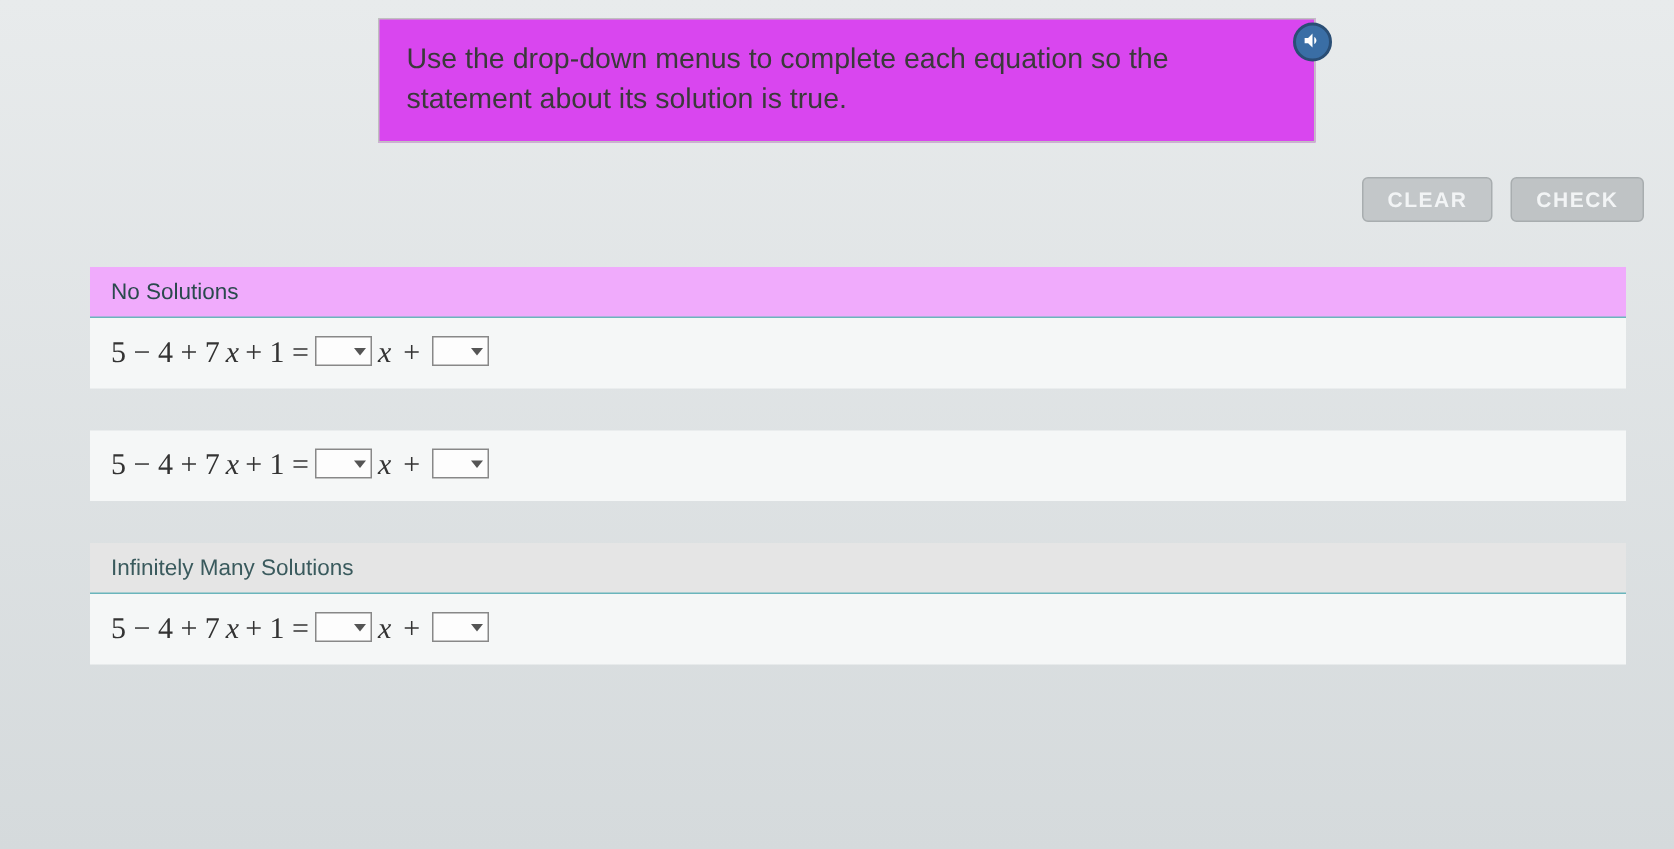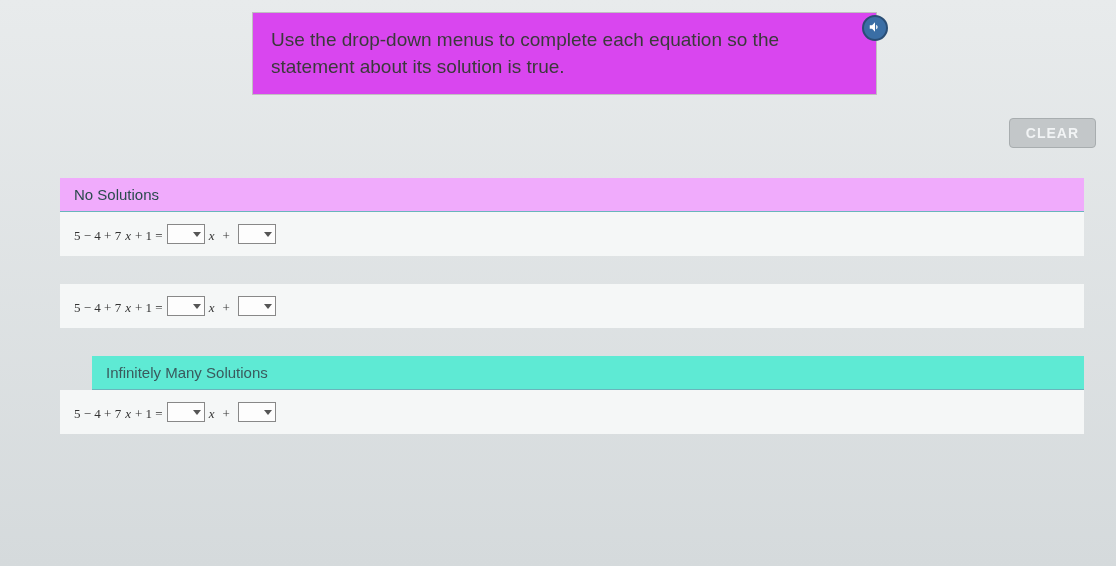--- a/index.html
+++ b/index.html
@@ -81,31 +81,30 @@
       border-bottom: 1px solid #6ab5bc;
     }
     .section-header.no-sol {
       background: #f0abfc;
     }
     .section-header.one-sol {
       background: #a8dce0;
       color: #3a5a5d;
     }
     .section-header.inf-sol {
-      background: #5eead4;
+      background: #e5e5e5;
       color: #3a5a5d;
-      margin-left: 32px;
     }
     .equation-row {
       background: #f5f7f7;
       padding: 12px 14px;
       display: flex;
-      align-items: flex-end;
+      align-items: flex-start;
       gap: 4px;
-      font-size: 13px;
+      font-size: 20px;
       color: #333;
       font-family: 'Times New Roman', serif;
     }
     .equation-row .math {
       white-space: nowrap;
     }
     .equation-row .var {
       font-style: italic;
     }
     .dropdown {
@@ -143,20 +142,21 @@
 <div class="audio-btn">
   <span>
     <svg width="14" height="14" viewBox="0 0 24 24" fill="white">
       <path d="M3 9v6h4l5 5V4L7 9H3zm13.5 3c0-1.77-1.02-3.29-2.5-4.03v8.05c1.48-.73 2.5-2.25 2.5-4.02z"></path>
     </svg>
   </span>
 </div>
 
 <div class="btn-row">
   <button class="action-btn">CLEAR</button>
+  <button class="action-btn check">CHECK</button>
 </div>
 
 <div class="sections">
 
   <div class="section">
     <div class="section-header no-sol">
       <span>No Solutions</span>
     </div>
     <div class="equation-row">
       <span class="math">5 − 4 + 7</span>

